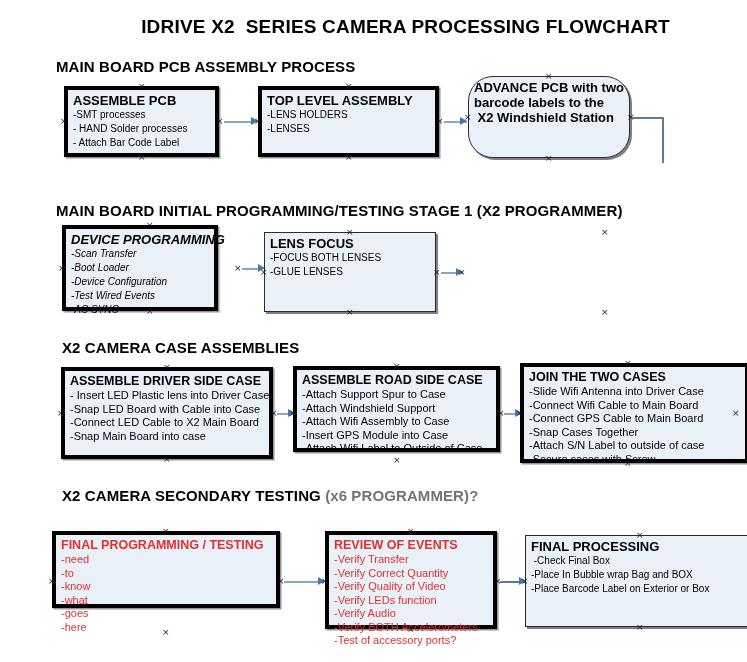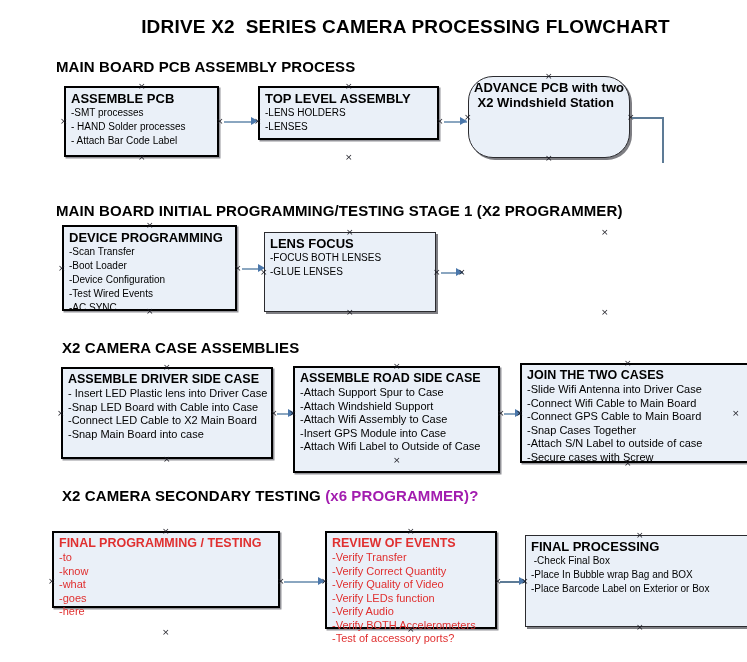--- a/index.html
+++ b/index.html
@@ -37,28 +37,28 @@
     white-space: pre;
   }
 
   .section-header {
     font-size: 15px;
     font-weight: bold;
     white-space: pre;
     letter-spacing: 0.1px;
   }
   .section-header .accent {
-    color: #a21caf;
+    color: #737373;
   }
 
   
   .node {
     box-sizing: border-box;
     background: #eaf0f8;
-    border: 2px solid #000000;
+    border: 4px solid #000000;
     box-shadow: 1.5px 1.5px 0 rgba(60,60,70,0.55);
     padding: 3px 4px 3px 5px;
     overflow: visible;
   }
   .node.heavy {
     border: 1px solid #2b2b2f;
     box-shadow: 2px 2px 0 rgba(40,40,48,0.6);
   }
   .node .node-title {
     font-size: 13px;
@@ -120,48 +120,49 @@
     <div class="node-line">- Attach Bar Code Label</div>
   </div>
   <span class="abs handle" style="left:28px; top:117px;">×</span>
   <span class="abs handle" style="left:106px; top:82px;">×</span>
   <span class="abs handle" style="left:106px; top:153px;">×</span>
   <span class="abs handle" style="left:184px; top:117px;">×</span>
 
   <div class="abs conn-line" style="left:192px; top:121px; width:27px;"></div>
   <div class="abs conn-head" style="left:219px; top:117px;"></div>
 
-  <div class="abs node" style="left:226px; top:86px; width:181px; height:54px;">
+  <div class="abs node" style="left:226px; top:86px; width:181px; height:71px;">
     <div class="node-title">TOP LEVEL ASSEMBLY</div>
     <div class="node-line">-LENS HOLDERS</div>
     <div class="node-line">-LENSES</div>
   </div>
   <span class="abs handle" style="left:222px; top:117px;">×</span>
   <span class="abs handle" style="left:313px; top:82px;">×</span>
   <span class="abs handle" style="left:313px; top:153px;">×</span>
   <span class="abs handle" style="left:404px; top:117px;">×</span>
 
   <div class="abs conn-line" style="left:412px; top:121px; width:23px;"></div>
   <div class="abs conn-head" style="left:428px; top:117px;"></div>
 
   <div class="abs node heavy" style="left:436px; top:76px; width:162px; height:82px;border-radius:25px;">
     <div class="node-title">ADVANCE PCB with two</div>
+    <div class="node-title">barcode labels to the</div>
     <div class="node-title"> X2 Windshield Station</div>
   </div>
   <span class="abs handle" style="left:432px; top:113px;">×</span>
   <span class="abs handle" style="left:513px; top:72px;">×</span>
   <span class="abs handle" style="left:513px; top:154px;">×</span>
   <span class="abs handle" style="left:595px; top:113px;">×</span>
 
   <div class="abs conn-tail" style="left:600px; top:117px; width:32px;"></div>
   <div class="abs conn-tail" style="left:630px; top:117px; width:1.5px; height:46px;"></div>
 
   <div class="abs section-header" style="left:24px; top:202px;">MAIN BOARD INITIAL PROGRAMMING/TESTING STAGE 1 (X2 PROGRAMMER)</div>
 
-  <div class="abs node" style="left:30px; top:225px; width:175px; height:86px;">
+  <div class="abs node" style="left:30px; top:225px; width:156px; height:86px;font-style:italic;">
     <div class="node-title">DEVICE PROGRAMMING</div>
     <div class="node-line">-Scan Transfer</div>
     <div class="node-line">-Boot Loader</div>
     <div class="node-line">-Device Configuration</div>
     <div class="node-line">-Test Wired Events</div>
     <div class="node-line">-AC SYNC</div>
   </div>
   <span class="abs handle" style="left:26px; top:264px;">×</span>
   <span class="abs handle" style="left:114px; top:221px;">×</span>
   <span class="abs handle" style="left:114px; top:307px;">×</span>
@@ -198,21 +199,21 @@
     <div class="node-line">-Snap Main Board into case</div>
   </div>
   <span class="abs handle" style="left:25px; top:409px;">×</span>
   <span class="abs handle" style="left:131px; top:363px;">×</span>
   <span class="abs handle" style="left:131px; top:455px;">×</span>
   <span class="abs handle" style="left:238px; top:409px;">×</span>
 
   <div class="abs conn-line" style="left:245px; top:413px; width:16px;"></div>
   <div class="abs conn-head" style="left:256px; top:409px;"></div>
 
-  <div class="abs node small" style="left:261px; top:366px; width:207px; height:107px;">
+  <div class="abs node small" style="left:261px; top:366px; width:207px; height:86px;">
     <div class="node-title">ASSEMBLE ROAD SIDE CASE</div>
     <div class="node-line">-Attach Support Spur to Case</div>
     <div class="node-line">-Attach Windshield Support</div>
     <div class="node-line">-Attach Wifi Assembly to Case</div>
     <div class="node-line">-Insert GPS Module into Case</div>
     <div class="node-line">-Attach Wifi Label to Outside of Case</div>
   </div>
   <span class="abs handle" style="left:257px; top:409px;">×</span>
   <span class="abs handle" style="left:361px; top:362px;">×</span>
   <span class="abs handle" style="left:361px; top:456px;">×</span>
@@ -232,20 +233,21 @@
   </div>
   <span class="abs handle" style="left:484px; top:409px;">×</span>
   <span class="abs handle" style="left:592px; top:359px;">×</span>
   <span class="abs handle" style="left:592px; top:459px;">×</span>
   <span class="abs handle" style="left:700px; top:409px;">×</span>
 
   <div class="abs section-header" style="left:30px; top:487px;"><span>X2 CAMERA SECONDARY TESTING </span><span class="accent">(x6 PROGRAMMER)?</span></div>
 
   <div class="abs node small red" style="left:20px; top:531px; width:228px; height:77px;">
     <div class="node-title">FINAL PROGRAMMING / TESTING</div>
+    <div class="node-line">-need</div>
     <div class="node-line">-to</div>
     <div class="node-line">-know</div>
     <div class="node-line">-what</div>
     <div class="node-line">-goes</div>
     <div class="node-line">-here</div>
   </div>
   <span class="abs handle" style="left:16px; top:577px;">×</span>
   <span class="abs handle" style="left:130px; top:527px;">×</span>
   <span class="abs handle" style="left:130px; top:628px;">×</span>
   <span class="abs handle" style="left:245px; top:577px;">×</span>

